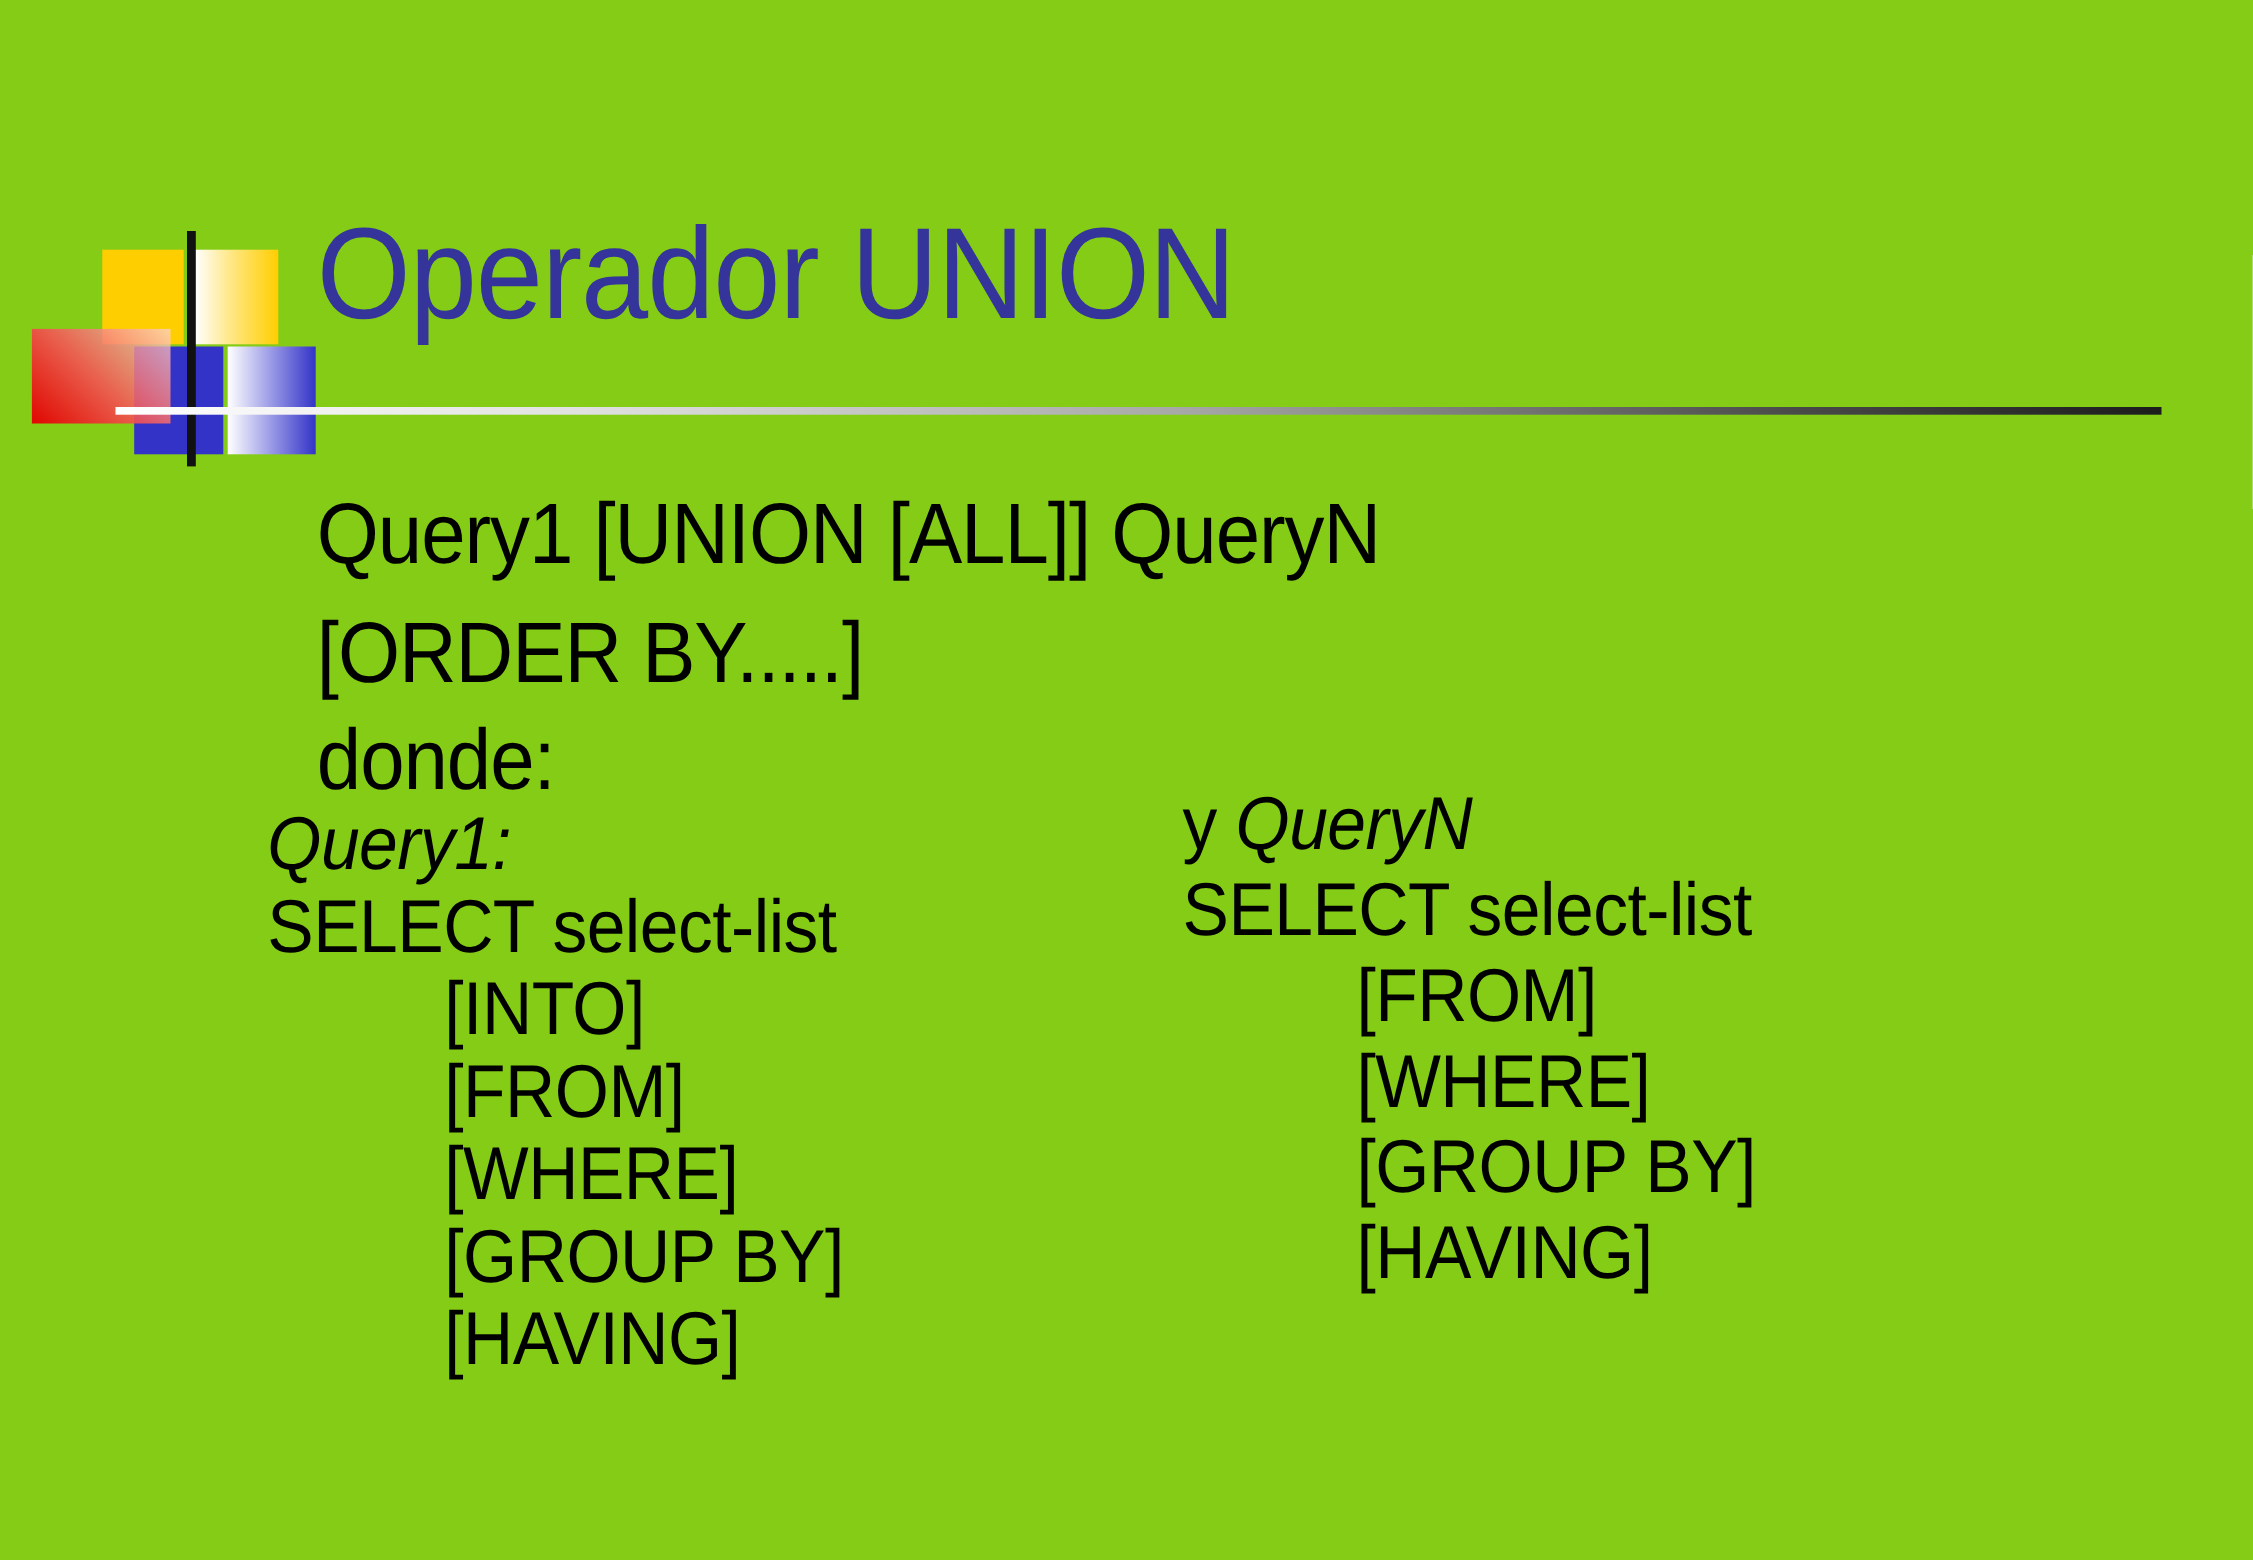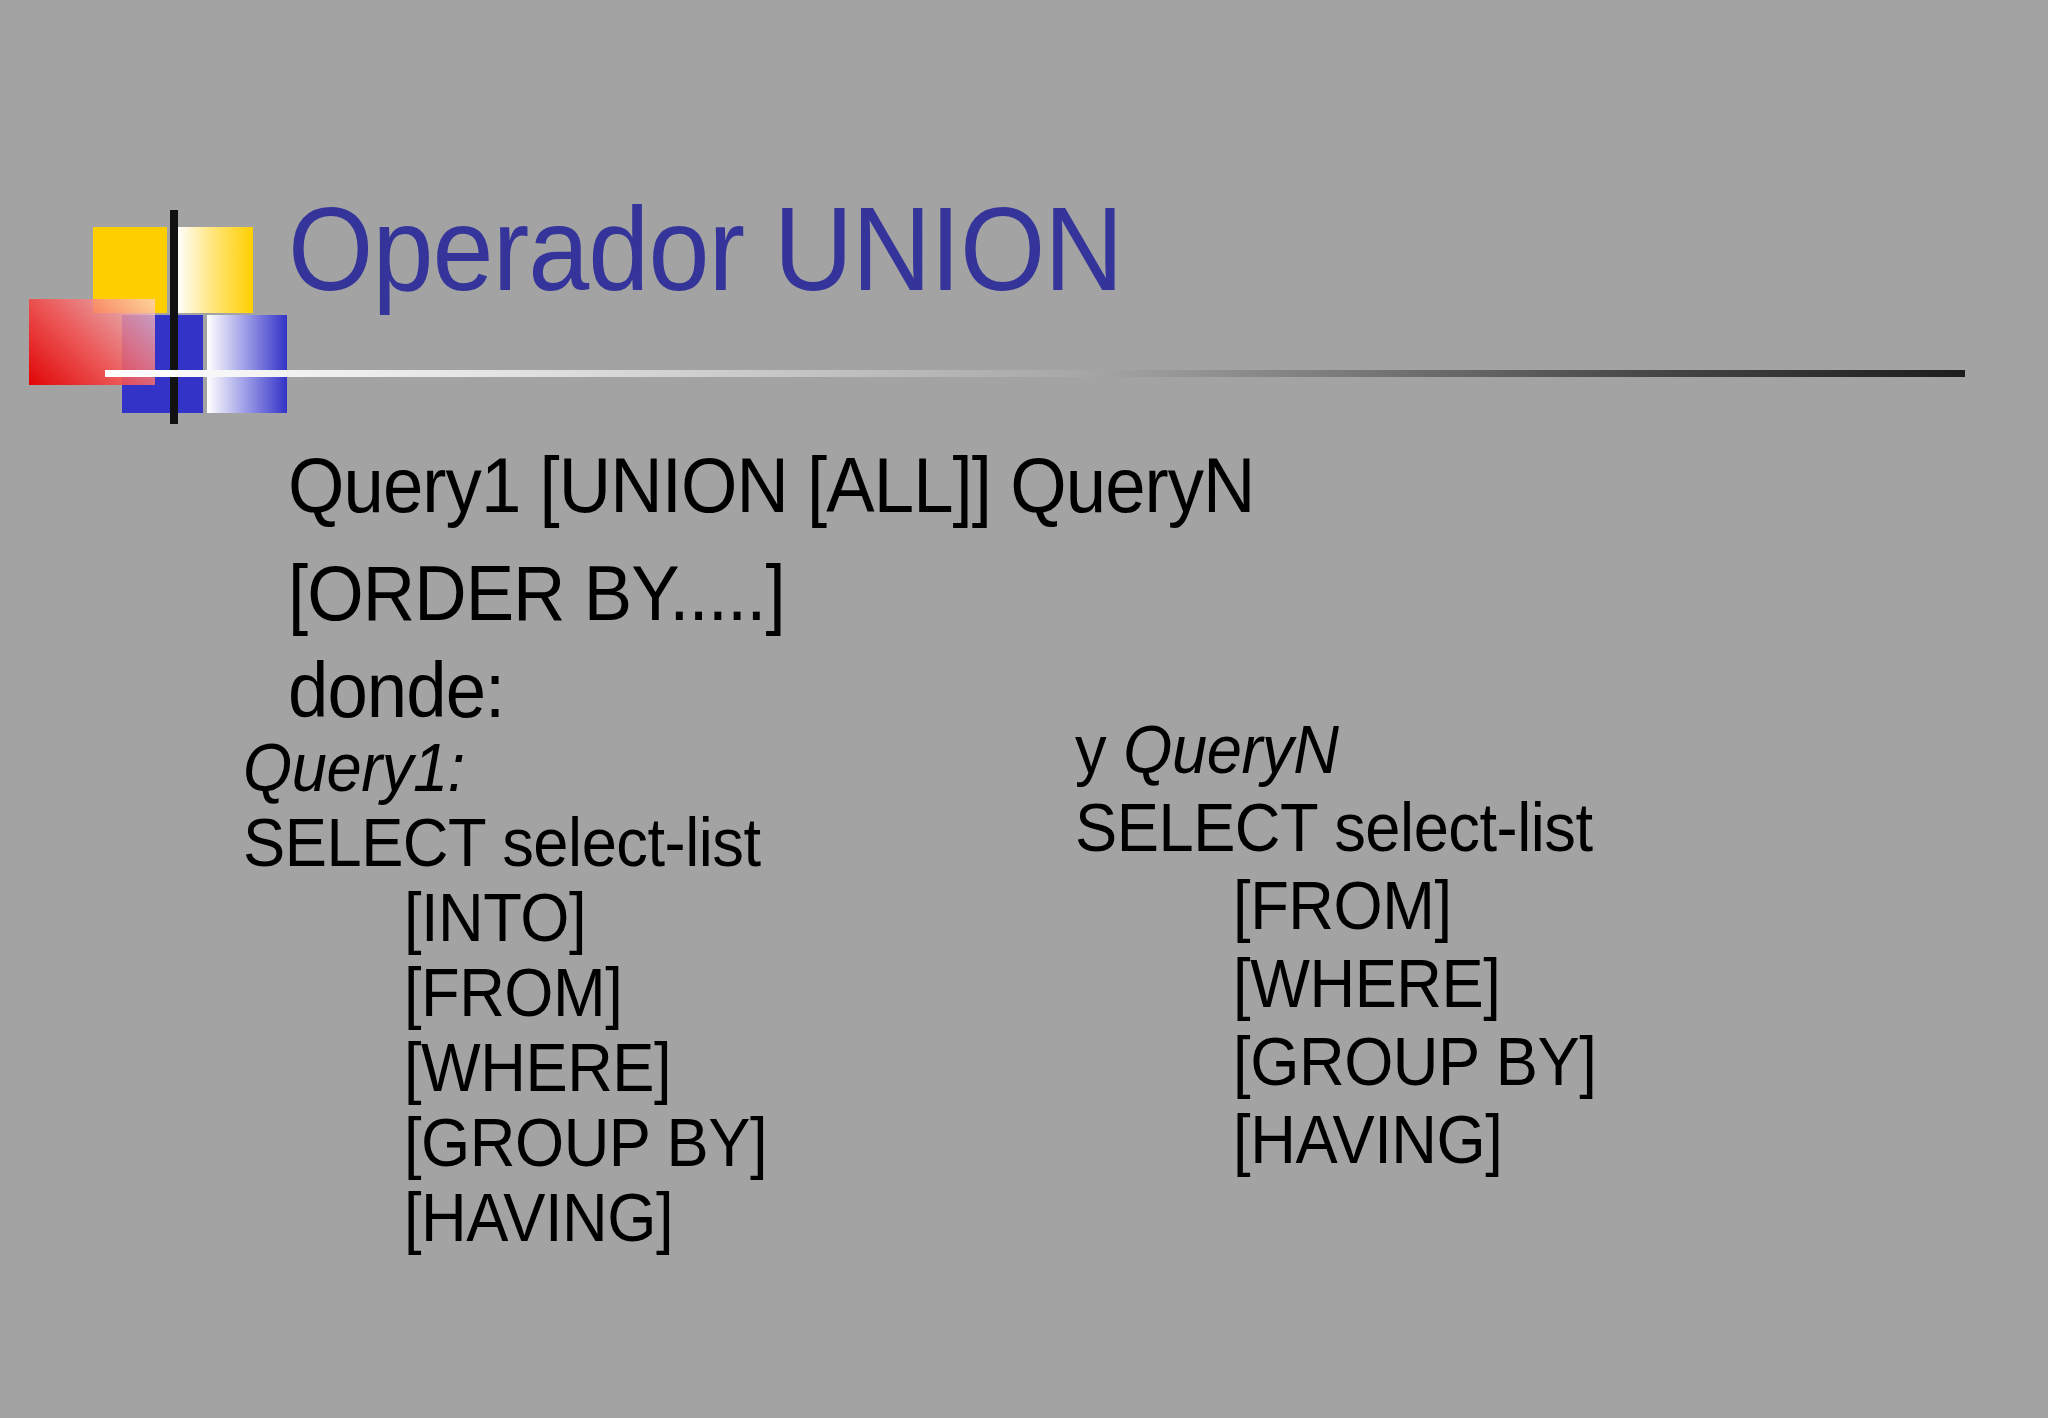--- a/index.html
+++ b/index.html
@@ -1,20 +1,20 @@
 <!DOCTYPE html>
 <html><head>
 <meta charset="utf-8">
 <style>
   html, body { margin: 0; padding: 0; background: #ffffff; }
   .slide {
     position: relative;
     width: 2048px;
     height: 1418px;
-    background: #a3a3a3;
+    background: #84cc16;
     overflow: hidden;
     font-family: "Liberation Sans", sans-serif;
     color: #000000;
   }
   .abs { position: absolute; }
 
   
   .sq-yellow-solid { left: 93px;  top: 227px; width: 74px;  height: 86px; background: #ffce00; z-index: 1; }
   .sq-yellow-grad  { left: 177px; top: 227px; width: 76px;  height: 86px;
                      background: linear-gradient(to right, #ffffff 0%, #ffe680 45%, #ffce00 100%); z-index: 1; }

